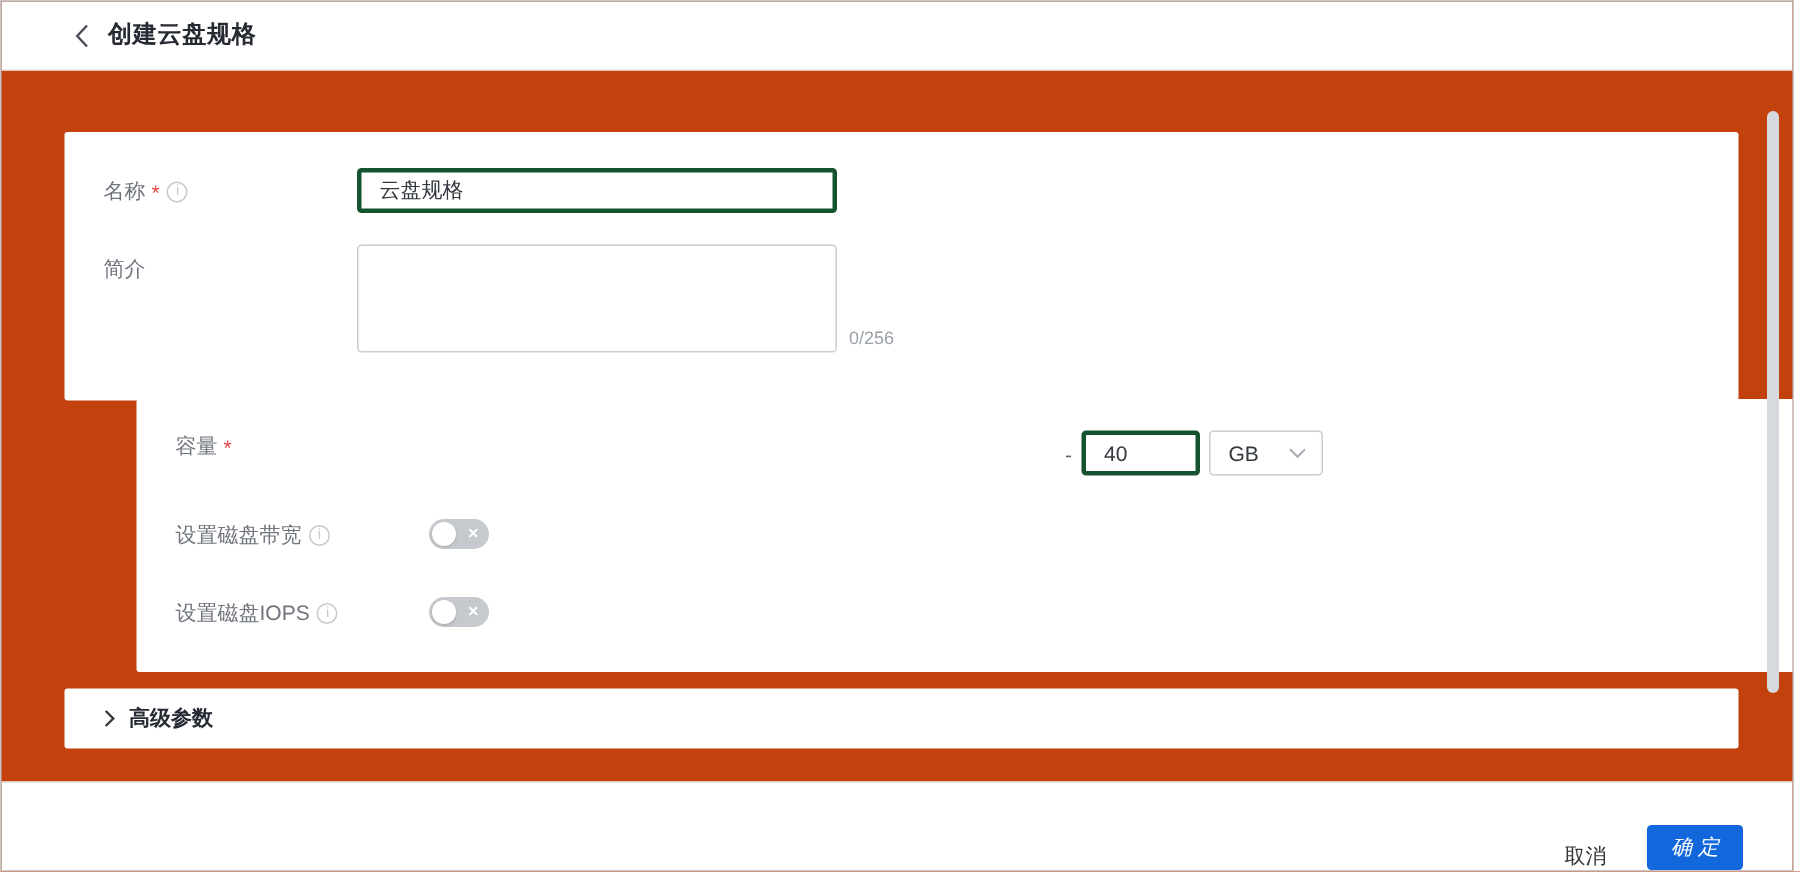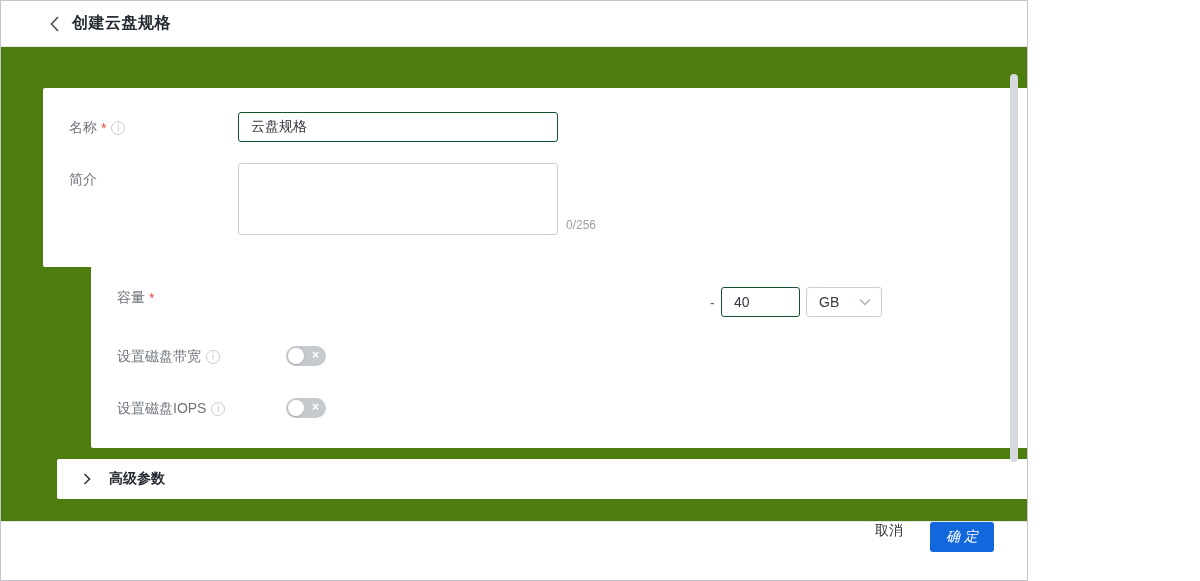--- a/index.html
+++ b/index.html
@@ -2,48 +2,48 @@
 <html><head>
 <meta charset="utf-8">
 <style>
   * { margin:0; padding:0; box-sizing:border-box; }
   body {
     font-family:"Liberation Sans","DejaVu Sans",sans-serif;
     width:1200px; height:581px;
     -webkit-font-smoothing:antialiased;
   }
   .screen {
-    position:relative; width:1028px; height:581px;
-    background:#4d7c0f; border:1px solid #c3c6cb; overflow:hidden;
+    position:relative; width:1196px; height:581px;
+    background:#c2410c; border:1px solid #c3c6cb; overflow:hidden;
   }
   
   .header {
     position:absolute; top:0; left:0; right:0; height:46px;
     background:#ffffff; border-bottom:1px solid #e7e9ee;
     display:flex; align-items:center; padding-left:49px;
   }
   .back-wrap { display:flex; align-items:center; gap:13px; cursor:pointer; }
   .page-title { font-size:16px; font-weight:700; color:#262b33; letter-spacing:0.5px; }
   
   .card { position:absolute; left:42px; width:1116px; background:#ffffff; border-radius:2px; }
   .card-1 { top:87px; height:179px;text-decoration:underline; }
   .card-2 { top:265px; height:182px;margin-left:48px; }
-  .card-3 { top:458px; height:40px; display:flex; align-items:center; padding-left:26px; gap:18px; cursor:pointer;margin-left:14px; }
+  .card-3 { top:458px; height:40px; display:flex; align-items:center; padding-left:26px; gap:9px; cursor:pointer; }
   .field-label {
     position:absolute; left:26px; font-size:14px; color:#70757d;
     display:flex; align-items:center; white-space:nowrap;
   }
   .req { color:#f0484a; margin-left:4px; font-size:14px; }
   .info-icon {
     width:14px; height:14px; border:1px solid #c7cbd1; border-radius:50%;
     color:#c7cbd1; font-size:10px; line-height:12px; text-align:center;
     font-style:normal; margin-left:5px; flex:0 0 auto;
   }
   .text-input {
-    position:absolute; height:30px; border:1px solid #14532d; border-radius:3px;
+    position:absolute; height:30px; border:3px solid #14532d; border-radius:3px;
     font-size:14px; color:#33373e; padding:0 12px; outline:none;
     font-family:inherit; background:#fff;
   }
   .name-input { left:195px; top:24px; width:320px; }
   .desc-area {
     position:absolute; left:195px; top:75px; width:320px; height:72px;
     border:1px solid #c9cdd4; border-radius:3px; resize:none; outline:none;
     font-family:inherit; font-size:14px; color:#33373e; padding:6px 12px;
   }
   .char-counter { position:absolute; left:523px; top:130px; font-size:12px; color:#9aa0a8; }
@@ -80,21 +80,21 @@
   .toggle .off-mark {
     position:absolute; right:7px; top:0; height:20px; line-height:19px;
     color:#ffffff; font-size:12px; font-weight:700;
   }
   
   .adv-title { font-size:14px; font-weight:700; color:#262b33; }
   
   .footer {
     position:absolute; left:0; right:0; bottom:0; top:520px;
     background:#ffffff; border-top:1px solid #e2e5e9;
-    display:flex; align-items:flex-start; justify-content:flex-end;
+    display:flex; align-items:flex-end; justify-content:flex-end;
     padding-right:33px; gap:27px;
   }
   .cancel-btn { font-size:14px; color:#303338; cursor:pointer; background:none; border:none; font-family:inherit; }
   .confirm-btn {
     width:64px; height:30px; background:#1267dc; color:#ffffff; border:none;
     border-radius:3px; font-size:14px; cursor:pointer; font-family:inherit;
     display:flex; align-items:center; justify-content:center; white-space:nowrap;font-style:italic;
   }
   
   .scroll-thumb {

